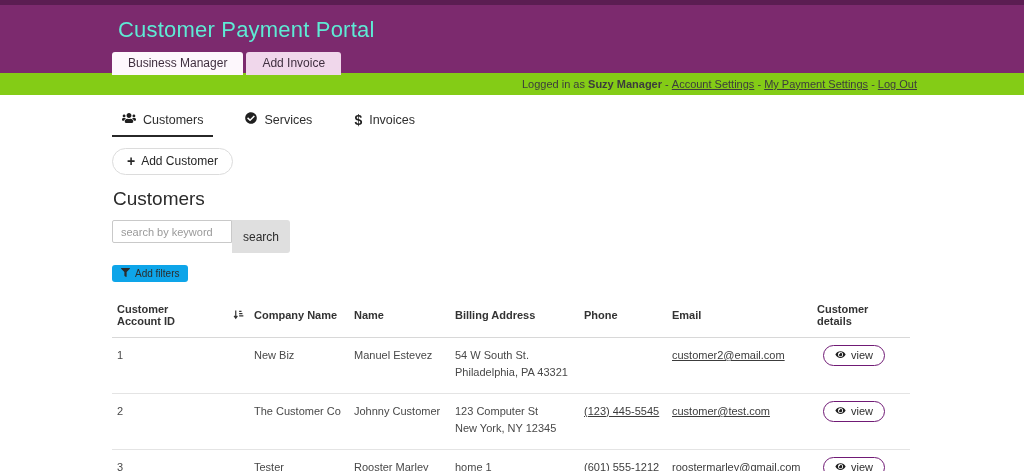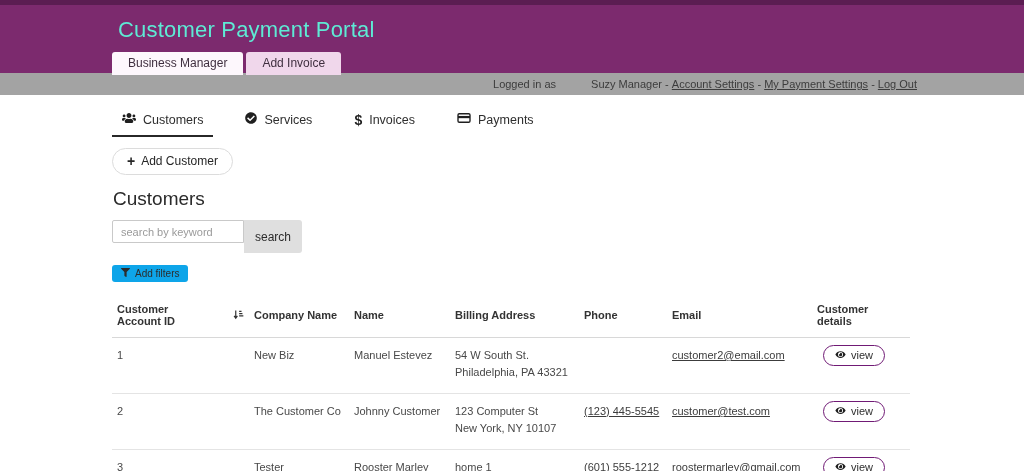--- a/index.html
+++ b/index.html
@@ -18,26 +18,26 @@
     color: #5eead4; letter-spacing: .2px;
   }
   .win-tabs { display: flex; gap: 3px; margin: 9px 0 0 112px; }
   .win-tab {
     padding: 4px 16px 5px; font-size: 12px; color: #3f2f3f;
     background: #f0d7eb; border-radius: 3px 3px 0 0; cursor: pointer;
   }
   .win-tab.active { background: #fdf7fc; }
   
   .user-bar {
-    height: 22px; background: #a3a3a3; display: flex; align-items: center;
+    height: 22px; background: #84cc16; display: flex; align-items: center;
     justify-content: flex-end; padding-right: 107px; font-size: 11px; color: #3c3c3c;
     white-space: pre;
   }
   .user-bar a { color: #3c3c3c; text-decoration: underline; cursor: pointer; }
-  .user-bar b { font-weight: 400; margin-left: 32px; }
+  .user-bar b { font-weight: 700; }
   
   main { padding: 15px 0 0 112px; }
   .nav-tabs { display: flex; gap: 22px; }
   .nav-item {
     display: inline-flex; align-items: center; gap: 7px;
     padding: 2px 10px 8px; font-size: 12.5px; color: #2e2e2e; cursor: pointer;
     border-bottom: 2px solid transparent;
   }
   .nav-item.active { border-bottom-color: #272727; }
   .nav-item svg, .nav-item .glyph { color: #1f1f1f; }
@@ -45,21 +45,21 @@
   .btn-add-customer {
     margin-top: 11px; display: inline-flex; align-items: center; gap: 6px;
     padding: 5px 14px 6px; border: 1px solid #dcdcdc; border-radius: 14px;
     background: #fff; font-size: 12px; color: #262626; cursor: pointer;
     font-family: inherit;
   }
   .plus-glyph { font-weight: 700; font-size: 14px; line-height: 1; }
   .page-heading { margin: 13px 0 0 1px; font-size: 19px; font-weight: 400; color: #2b2b2b; }
   .search-row { display: flex; margin-top: 10px; }
   .search-input {
-    width: 132px; height: 23px; border: 1px solid #c9c9c9; border-radius: 2px 0 0 2px;
+    width: 120px; height: 23px; border: 1px solid #c9c9c9; border-radius: 2px 0 0 2px;
     padding: 0 8px; font-size: 11px; color: #333; outline: none; font-family: inherit;
   }
   .search-input::placeholder { color: #9a9a9a; }
   .search-btn {
     height: 33px; padding: 0 11px; border: none; background: #dfdfdf;
     border-radius: 0 3px 3px 0; font-size: 12px; color: #2c2c2c; cursor: pointer;
     font-family: inherit;
   }
   .btn-add-filters {
     margin-top: 12px; display: inline-flex; align-items: center; gap: 5px;
@@ -117,29 +117,20 @@
         <svg width="12" height="12" viewBox="0 0 512 512">
             <path fill="currentColor" d="M504 256c0 136.967-111.033 248-248 248S8 392.967 8 256 119.033 8 256 8s248 111.033 248 248zM227.314 387.314l184-184c6.248-6.248 6.248-16.379 0-22.627l-22.627-22.627c-6.248-6.249-16.379-6.249-22.628 0L216 308.118l-70.059-70.059c-6.248-6.248-16.379-6.248-22.628 0l-22.627 22.627c-6.248 6.248-6.248 16.379 0 22.627l104 104c6.249 6.249 16.379 6.249 22.628.001z"></path>
           </svg>
       </span>
       <span>Services</span>
     </div>
     <div class="nav-item">
       <span class="glyph glyph-dollar">$</span>
       <span>Invoices</span>
     </div>
-    <div class="nav-item">
-      <span>
-        <svg width="14" height="12" viewBox="0 0 16 14">
-            <rect x="1" y="2" width="14" height="10" rx="1.5" fill="none" stroke="currentColor" stroke-width="1.6"></rect>
-            <rect x="1" y="4.6" width="14" height="2.6" fill="currentColor"></rect>
-          </svg>
-      </span>
-      <span>Payments</span>
-    </div>
   </nav>
 
   <div>
     <button class="btn-add-customer">
       <span class="plus-glyph">+</span>
       <span>Add Customer</span>
     </button>
   </div>
 
   <h2 class="page-heading">Customers</h2>
@@ -212,21 +203,21 @@
             <span>view</span>
           </button>
         </td>
       </tr>
       <tr>
         <td>2</td>
         <td>The Customer Co</td>
         <td>Johnny Customer</td>
         <td>
           <div>123 Computer St</div>
-          <div>New York, NY 10107</div>
+          <div>New York, NY 12345</div>
         </td>
         <td><a>(123) 445-5545</a></td>
         <td><a>customer@test.com</a></td>
         <td>
           <button class="btn-view">
             <span>
               <svg width="11" height="9" viewBox="0 0 576 512">
                   <path fill="currentColor" d="M572.52 241.4C518.29 135.59 410.93 64 288 64S57.68 135.64 3.48 241.41a32.35 32.35 0 0 0 0 29.19C57.71 376.41 165.07 448 288 448s230.32-71.64 284.52-177.41a32.35 32.35 0 0 0 0-29.19zM288 400a144 144 0 1 1 144-144 143.93 143.93 0 0 1-144 144zm0-240a95.31 95.31 0 0 0-25.31 3.79 47.85 47.85 0 0 1-66.9 66.9A95.78 95.78 0 1 0 288 160z"></path>
                 </svg>
             </span>

